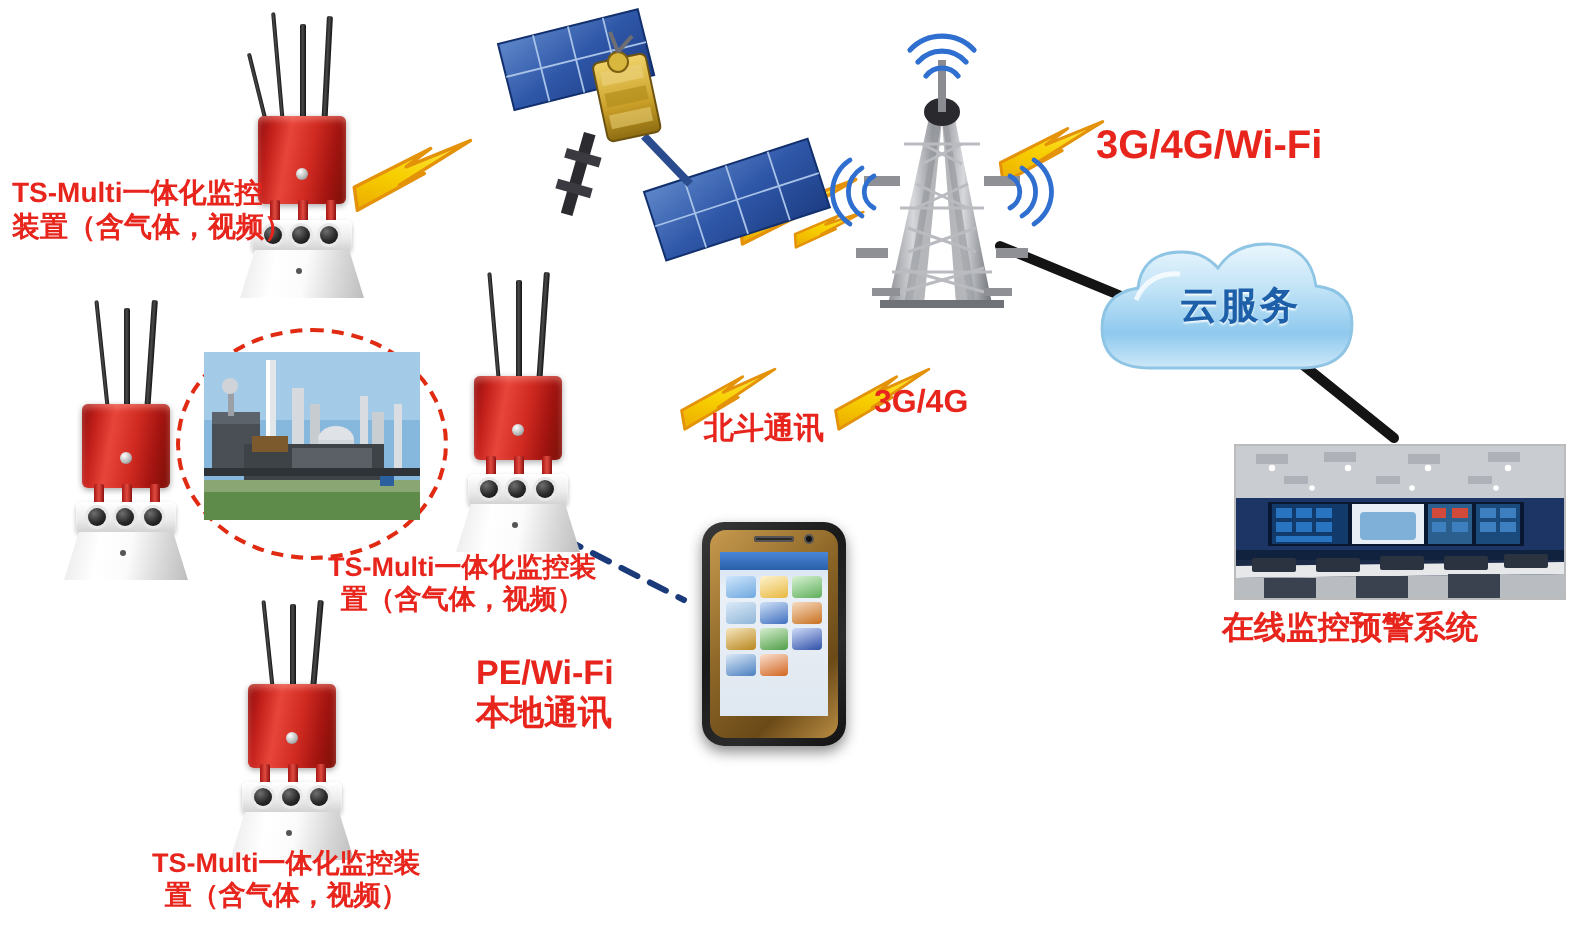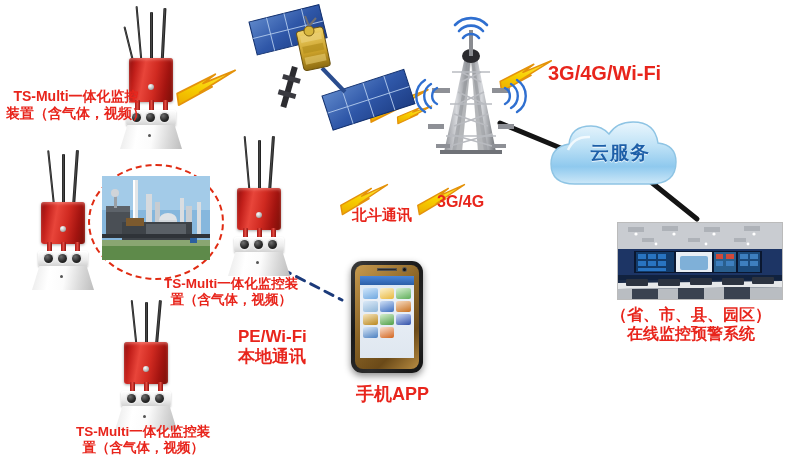--- a/index.html
+++ b/index.html
@@ -420,21 +420,21 @@
     <div class="dev-port" style="left:36px;top:94px;width:9px;height:9px;"></div>
     <div class="dev-port" style="left:50px;top:94px;width:9px;height:9px;"></div>
     <div class="dev-cone" style="left:10px;top:106px;width:62px;height:24px;clip-path:polygon(12% 0,88% 0,100% 100%,0 100%);"></div>
     <div class="dev-dot" style="left:38px;top:115px;"></div>
   </div>
 
   <div class="cloud-wrap" style="left:556px;top:140px;width:128px;height:34px;">
     <div class="cloud-text">云服务</div>
   </div>
 
-  <div class="lbl" style="left:6px;top:88px;font-size:14px;text-align:center;">
+  <div class="lbl" style="left:6px;top:88px;font-size:14px;text-align:left;">
     <div>TS-Multi一体化监控</div>
     <div>装置（含气体，视频）</div>
   </div>
 
 
   <div class="lbl" style="left:164px;top:276px;font-size:13.5px;">
     <div>TS-Multi一体化监控装</div>
     <div>置（含气体，视频）</div>
   </div>
 
@@ -448,20 +448,18 @@
 
   <div class="lbl" style="left:437px;top:193px;font-size:16px;">3G/4G</div>
 
   <div class="lbl" style="left:548px;top:62px;font-size:20px;">3G/4G/Wi-Fi</div>
 
   <div class="lbl" style="left:238px;top:327px;font-size:17px;text-align:left;">
     <div>PE/Wi-Fi</div>
     <div>本地通讯</div>
   </div>
 
-  <div class="lbl" style="left:356px;top:384px;font-size:18px;">手机APP</div>
 
   <div class="lbl" style="left:611px;top:306px;font-size:16px;">
-    <div>（省、市、县、园区）</div>
     <div>在线监控预警系统</div>
   </div>
 
 </div>
 
 </body></html>

